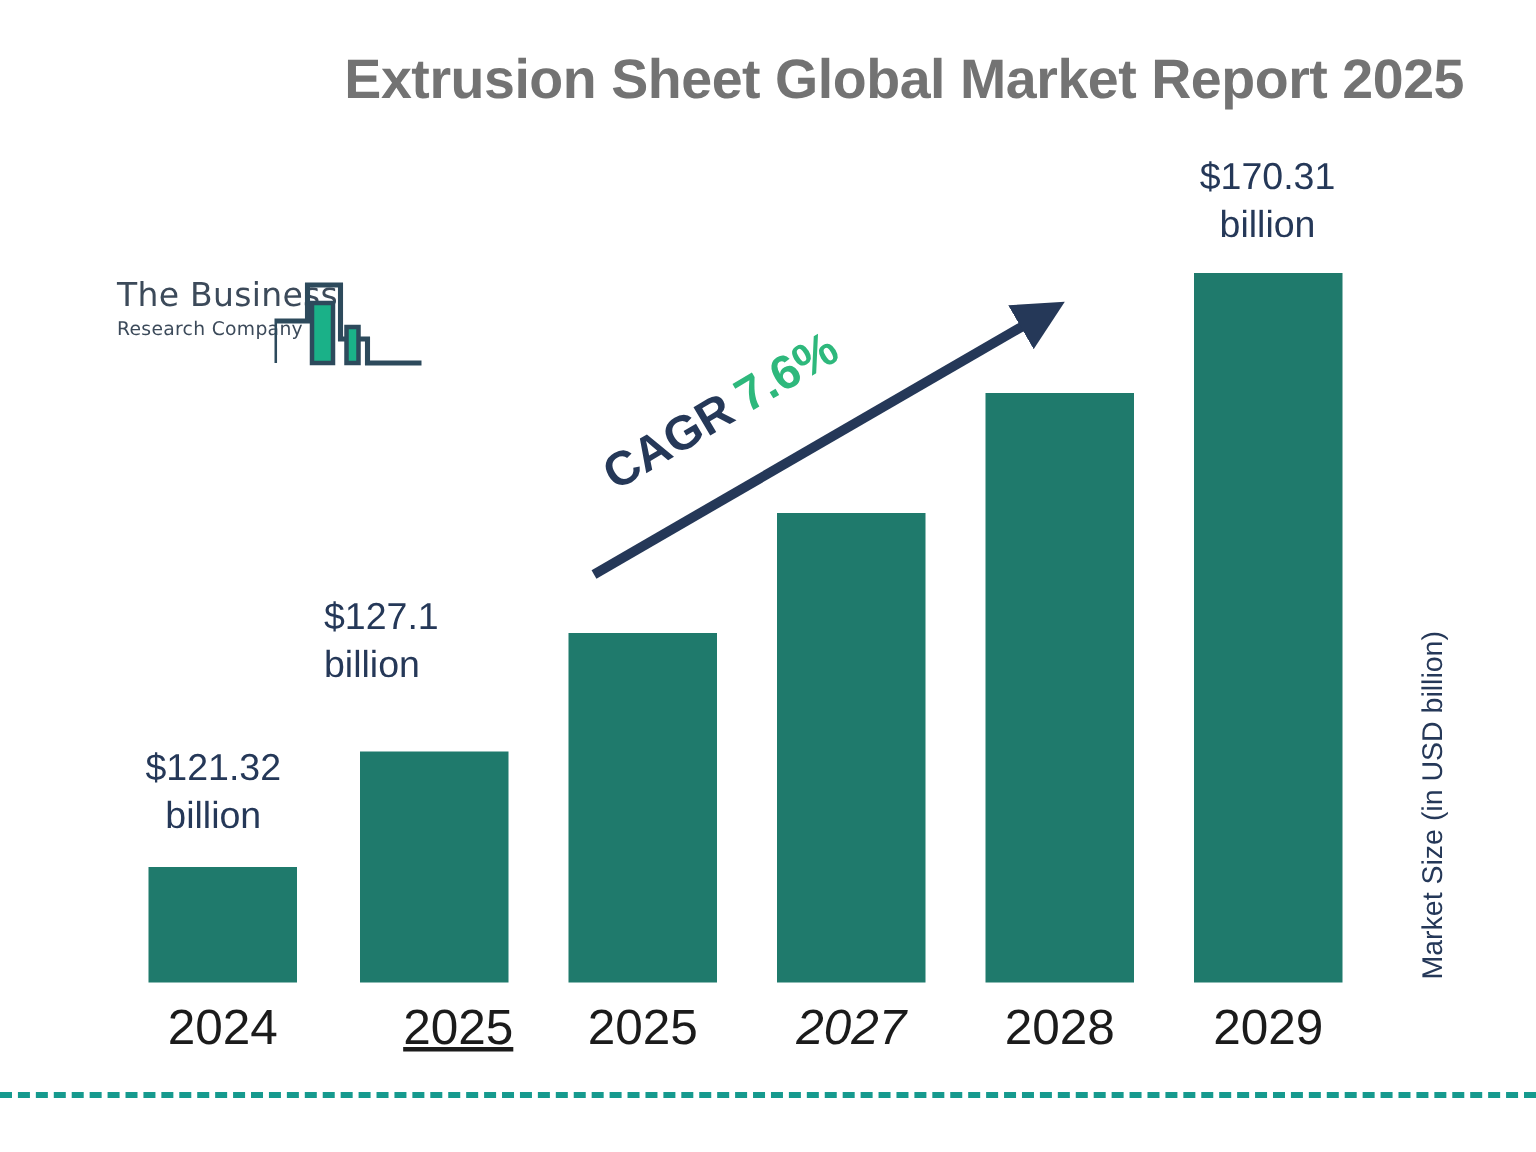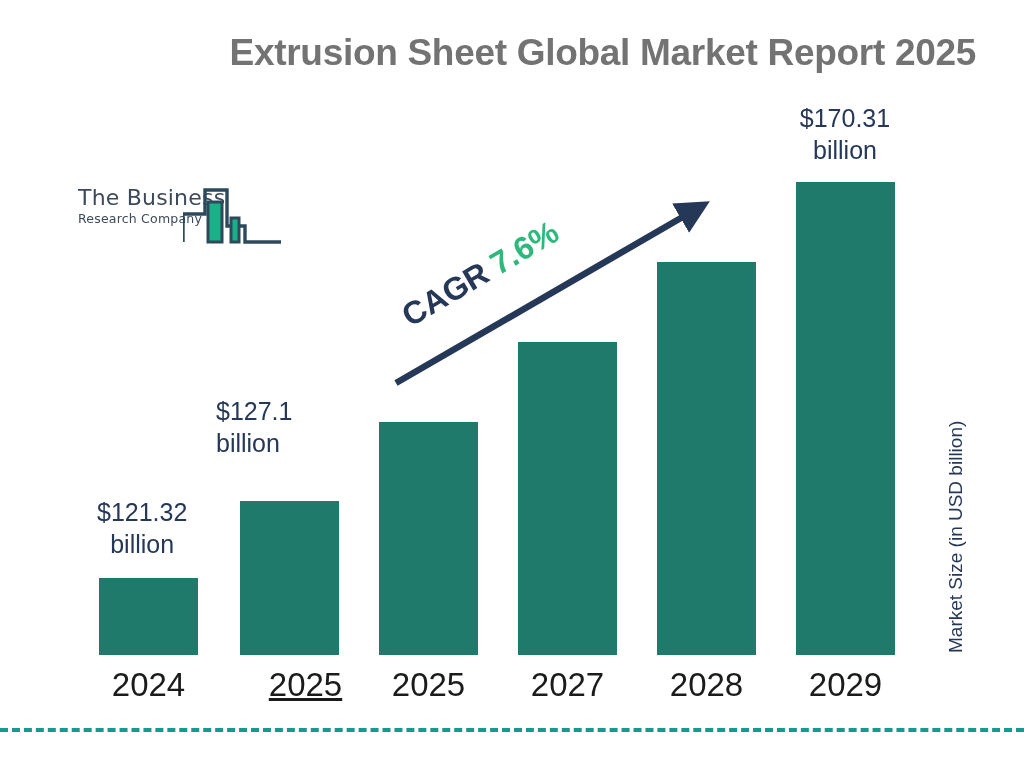--- a/index.html
+++ b/index.html
@@ -193,21 +193,21 @@
   </div>
 
   <div class="value-label" style="left:790px; top:103px; width:110px; text-align:center;">
     <span class="l1">$170.31</span>
     <span class="l2">billion</span>
   </div>
 
   <div class="cat-label" style="left:99px; top:666px; width:99px;">2024</div>
   <div class="cat-label" style="left:256px; top:666px; width:99px;text-decoration:underline;">2025</div>
   <div class="cat-label" style="left:379px; top:666px; width:99px;">2025</div>
-  <div class="cat-label" style="left:518px; top:666px; width:99px;">2027</div>
+  <div class="cat-label" style="left:518px; top:666px; width:99px;font-style:italic;">2027</div>
   <div class="cat-label" style="left:657px; top:666px; width:99px;">2028</div>
   <div class="cat-label" style="left:796px; top:666px; width:99px;">2029</div>
 
   <div class="axis-title" style="left:945px; top:653px;">Market Size (in USD billion)</div>
 
   <svg class="arrow-svg" viewBox="0 0 1024 768">
     <defs>
       <marker id="arrowhead" markerWidth="5.2" markerHeight="5.2" refX="2.2" refY="2.6" orient="auto">
         <polygon points="0,0 5.2,2.6 0,5.2" fill="#253858"></polygon>
       </marker>

